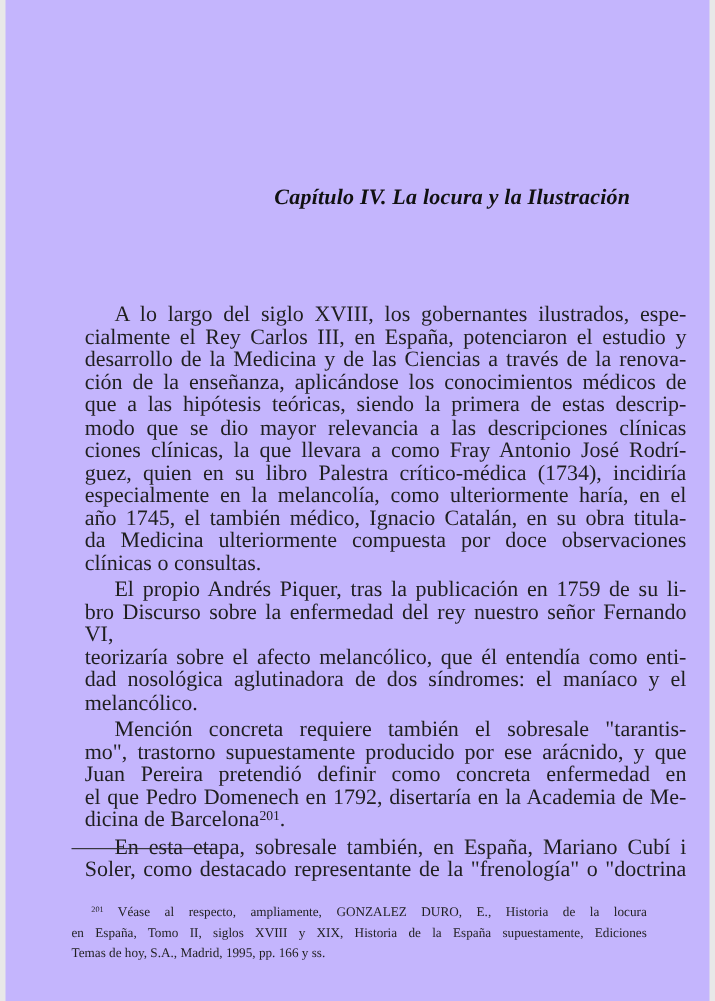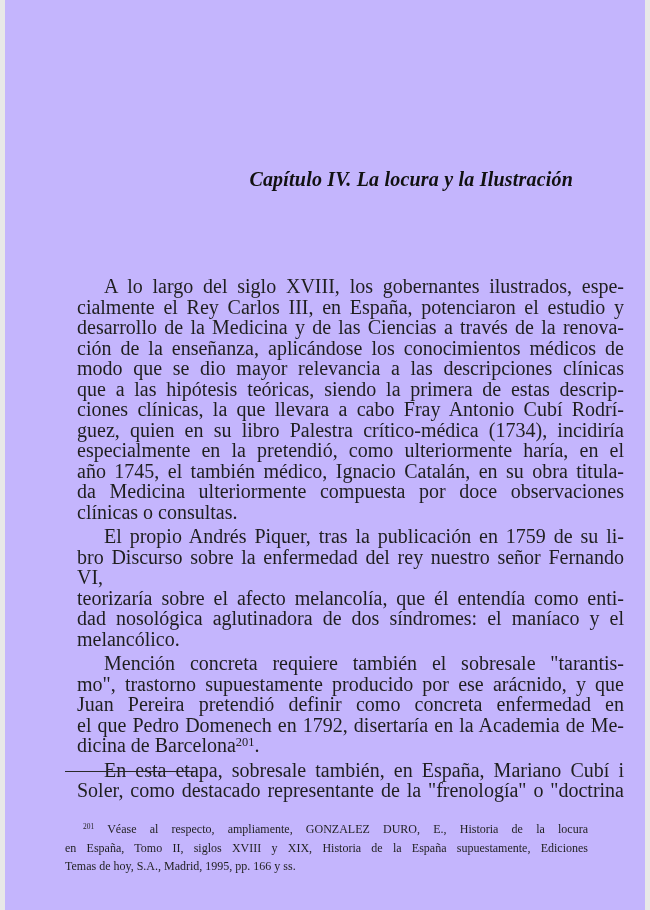--- a/index.html
+++ b/index.html
@@ -63,33 +63,33 @@
 
 <div class="page">
   <div class="chapter-title">Capítulo IV. La locura y la Ilustración</div>
 
   <div class="body-text" id="body-text">
       <div class="para">
         <div class="line"><span>A lo largo del siglo XVIII, los gobernantes ilustrados, espe-</span></div>
         <div class="line"><span>cialmente el Rey Carlos III, en España, potenciaron el estudio y</span></div>
         <div class="line"><span>desarrollo de la Medicina y de las Ciencias a través de la renova-</span></div>
         <div class="line"><span>ción de la enseñanza, aplicándose los conocimientos médicos de</span></div>
+        <div class="line"><span>que a las hipótesis teóricas, siendo la primera de estas descrip-</span></div>
         <div class="line"><span>modo que se dio mayor relevancia a las descripciones clínicas</span></div>
-        <div class="line"><span>que a las hipótesis teóricas, siendo la primera de estas descrip-</span></div>
-        <div class="line"><span>ciones clínicas, la que llevara a cabo Fray Antonio Cubí Rodrí-</span></div>
+        <div class="line"><span>ciones clínicas, la que llevara a como Fray Antonio José Rodrí-</span></div>
         <div class="line"><span>guez, quien en su libro </span><span class="it">Palestra crítico-médica</span><span> (1734), incidiría</span></div>
-        <div class="line"><span>especialmente en la pretendió, como ulteriormente haría, en el</span></div>
+        <div class="line"><span>especialmente en la melancolía, como ulteriormente haría, en el</span></div>
         <div class="line"><span>año 1745, el también médico, Ignacio Catalán, en su obra titula-</span></div>
         <div class="line"><span>da </span><span class="it">Medicina ulteriormente</span><span> compuesta por doce observaciones</span></div>
         <div class="line end"><span>clínicas o consultas.</span></div>
       </div>
       <div class="para">
         <div class="line"><span>El propio Andrés Piquer, tras la publicación en 1759 de su li-</span></div>
         <div class="line"><span>bro </span><span class="it">Discurso sobre la enfermedad del rey nuestro señor Fernando VI</span><span>,</span></div>
-        <div class="line"><span>teorizaría sobre el afecto melancolía, que él entendía como enti-</span></div>
+        <div class="line"><span>teorizaría sobre el afecto melancólico, que él entendía como enti-</span></div>
         <div class="line"><span>dad nosológica aglutinadora de dos síndromes: el maníaco y el</span></div>
         <div class="line end"><span>melancólico.</span></div>
       </div>
       <div class="para">
         <div class="line"><span>Mención concreta requiere también el sobresale "tarantis-</span></div>
         <div class="line"><span>mo", trastorno supuestamente producido por ese arácnido, y que</span></div>
         <div class="line"><span>Juan Pereira pretendió definir como concreta enfermedad en</span></div>
         <div class="line"><span>el que Pedro Domenech en 1792, disertaría en la Academia de Me-</span></div>
         <div class="line end"><span>dicina de Barcelona</span><sup>201</sup><span>.</span></div>
       </div>

